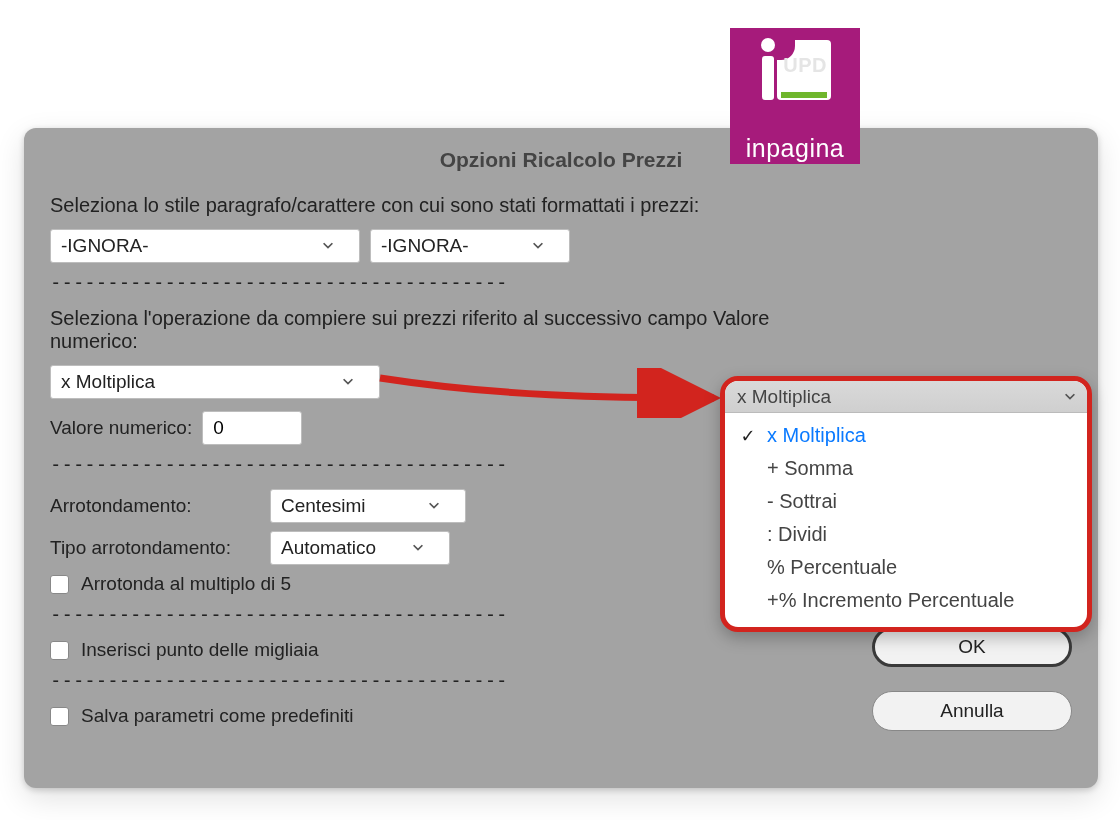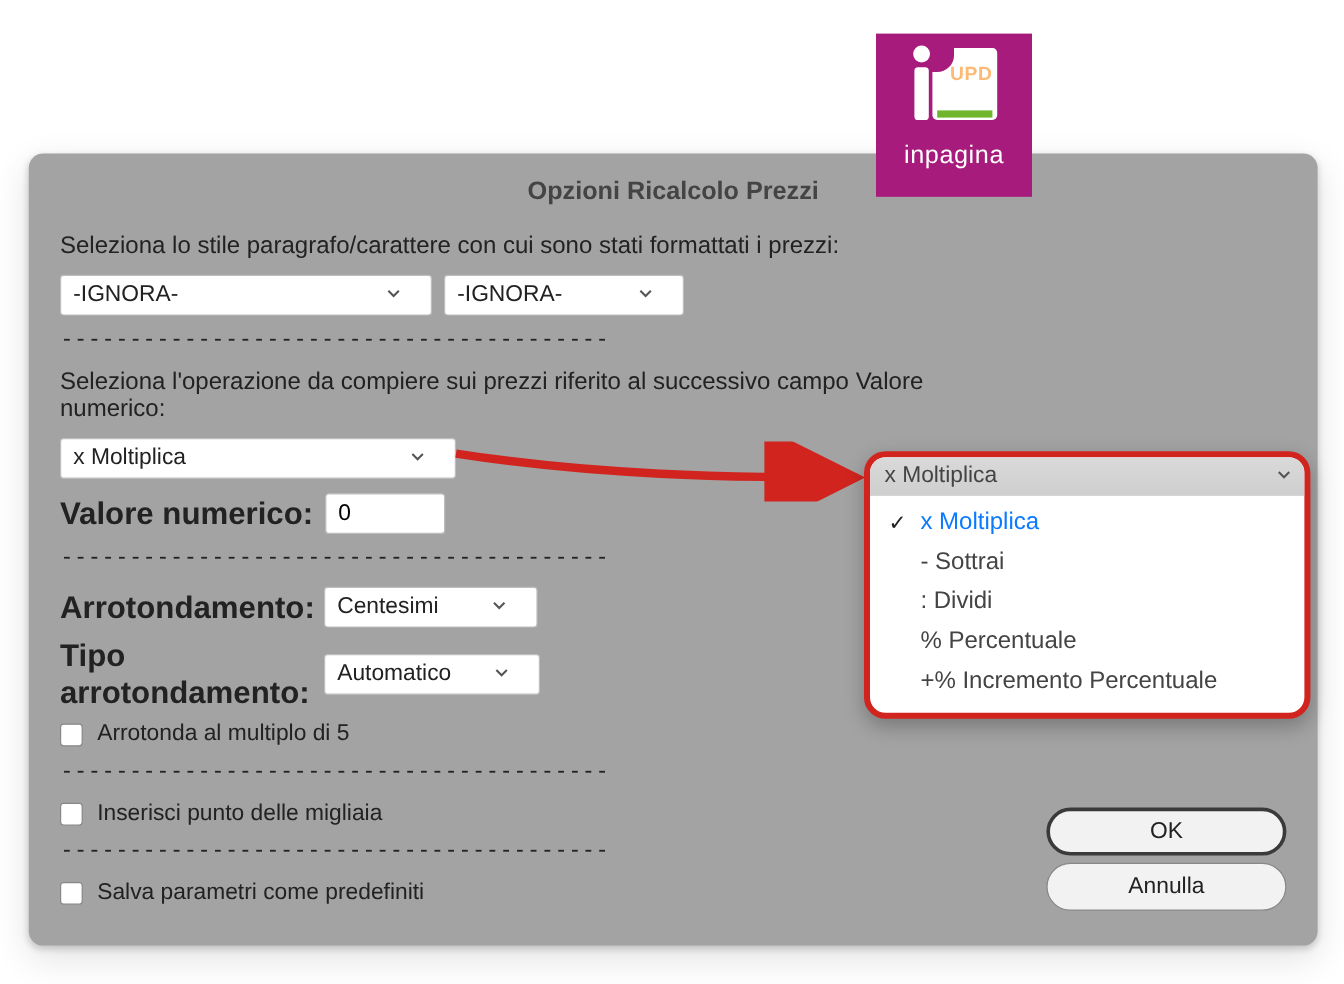--- a/index.html
+++ b/index.html
@@ -43,21 +43,21 @@
   }
   .main-col {
     flex: 1 1 auto;
     font-size: 19px;
     color: #222;
   }
   .btn-col {
     flex: 0 0 200px;
     display: flex;
     flex-direction: column;
-    gap: 6px;
+    gap: 24px;
     align-items: stretch;
   }
   .btn {
     height: 40px;
     border-radius: 20px;
     border: 2px solid #3a3a3a;
     background: #f2f2f2;
     font-size: 19px;
     display: flex;
     align-items: center;
@@ -102,23 +102,22 @@
     white-space: pre;
   }
 
   .field-row {
     display: flex;
     align-items: center;
     gap: 10px;
     margin-bottom: 8px;
   }
   .field-label {
-    font-size: 26px;
+    font-size: 19px;
     min-width: 0;
-    font-weight: bold;
   }
   .text-input {
     background: #fff;
     border: 1px solid #bdbdbd;
     border-radius: 3px;
     height: 34px;
     padding: 0 10px;
     font-size: 19px;
     width: 100px;
   }
@@ -168,23 +167,23 @@
     content: "";
     position: absolute;
     left: -2px; top: -2px;
     width: 20px; height: 22px;
     background: #a61b7b;
     border-bottom-right-radius: 14px;
   }
   .logo-upd {
     position: absolute;
     right: 4px; top: 16px;
-    font-size: 16px;
+    font-size: 20px;
     font-weight: 800;
-    color: #fdba74;
+    color: #e5e5e5;
     letter-spacing: 0.5px;
   }
   .logo-dot {
     position: absolute;
     left: 2px; top: 0px;
     width: 14px; height: 14px;
     background: #fff;
     border-radius: 50%;
   }
   .logo-stem {
@@ -194,22 +193,22 @@
     background: #fff;
     border-radius: 3px;
   }
   .logo-bar {
     position: absolute;
     left: 22px; bottom: 4px;
     width: 46px; height: 6px;
     background: #6fb62c;
   }
   .logo-text {
-    margin-top: 16px;
-    font-size: 21px;
+    margin-top: 32px;
+    font-size: 25px;
     font-weight: 400;
     letter-spacing: 0.5px;
   }
 
   
   .arrow-svg {
     position: absolute;
     left: 376px;
     top: 368px;
     width: 360px;
@@ -314,21 +313,21 @@
 
         <div class="field-row">
           <span class="field-label">Valore numerico:</span>
           <input class="text-input" value="0" style="">
         </div>
 
         <div class="dashes">----------------------------------------</div>
 
         <div class="field-row">
           <span class="field-label" style="width:210px">Arrotondamento:</span>
-          <div class="select" style="width:178px">
+          <div class="select" style="width:196px">
             <span>Centesimi</span>
             <span class="chev">
               <svg class="chev-svg" viewBox="0 0 16 16">
                   <path d="M3 6l5 5 5-5"></path>
                 </svg>
             </span>
           </div>
         </div>
 
         <div class="field-row">
@@ -404,20 +403,24 @@
           </svg>
       </span>
     </div>
     <div class="popout-list">
       <div class="popout-item selected">
         <span class="tick">✓</span>
         <span class="label">x Moltiplica</span>
       </div>
       <div class="popout-item">
         <span class="tick"></span>
+        <span class="label">+ Somma</span>
+      </div>
+      <div class="popout-item">
+        <span class="tick"></span>
         <span class="label">- Sottrai</span>
       </div>
       <div class="popout-item">
         <span class="tick"></span>
         <span class="label">: Dividi</span>
       </div>
       <div class="popout-item">
         <span class="tick"></span>
         <span class="label">% Percentuale</span>
       </div>

